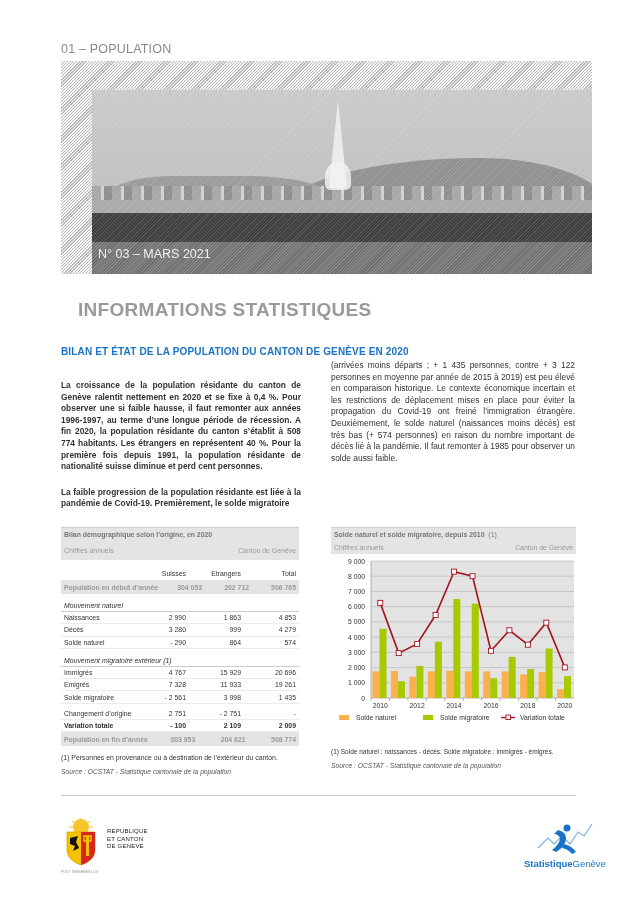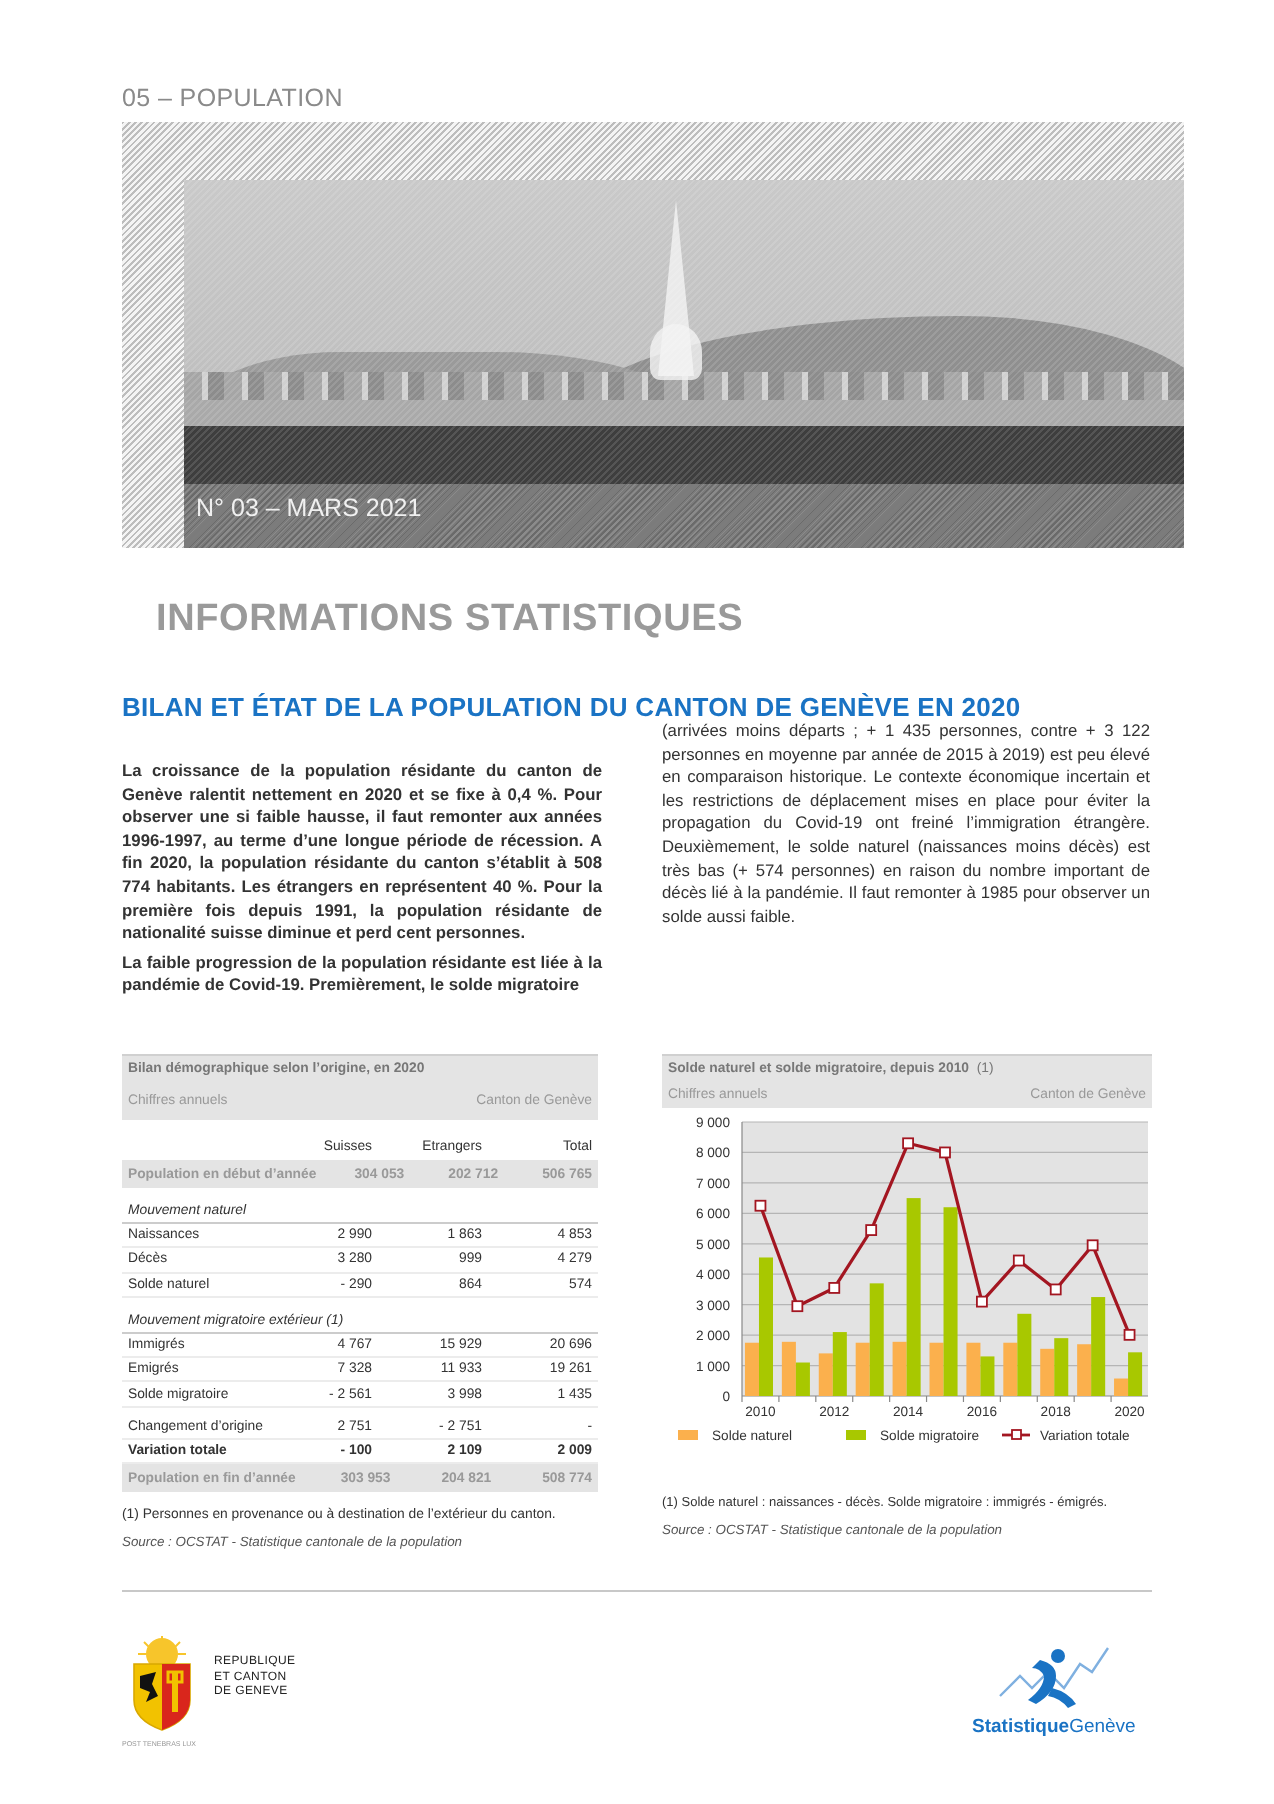--- a/index.html
+++ b/index.html
@@ -14,25 +14,25 @@
   .hill2{position:absolute;left:0px;top:86px;width:260px;height:37px;background:#9a9a9a;border-radius:30% 40% 0 0/100% 100% 0 0;}
   .city{position:absolute;left:0;top:96px;width:500px;height:14px;background:repeating-linear-gradient(90deg,#a5a5a5 0 9px,#d0d0d0 9px 12px,#8c8c8c 12px 20px);}
   .water{position:absolute;left:0;top:110px;width:500px;height:14px;background:#a9a9a9;}
   .jet{position:absolute;left:237px;top:10px;width:0;height:0;border-left:9px solid transparent;border-right:9px solid transparent;border-bottom:88px solid #ececec;opacity:.95;}
   .jetbase{position:absolute;left:233px;top:72px;width:26px;height:28px;background:#f3f3f3;border-radius:50% 50% 20% 20%;opacity:.8;}
   .band{position:absolute;left:0;top:123px;width:500px;height:29px;background:#3e3e3e;}
   .bottom{position:absolute;left:0;top:152px;width:500px;height:32px;background:repeating-linear-gradient(135deg,#6a6a6a 0 1px,#7b7b7b 1px 2.2px);}
   .issue{position:absolute;left:6px;top:157px;font-size:12.5px;color:#f0f0f0;}
   .hatch{position:absolute;inset:0;background:repeating-linear-gradient(135deg,rgba(255,255,255,.12) 0 1px,rgba(0,0,0,0) 1px 2.4px);}
   h1{position:absolute;left:78px;top:299px;margin:0;font-size:19px;font-weight:bold;color:#9a9a9a;letter-spacing:0.3px;}
-  h2{position:absolute;left:61px;top:346px;margin:0;font-size:13px;font-weight:bold;color:#1a73c4;letter-spacing:0.15px;}
+  h2{position:absolute;left:61px;top:346px;margin:0;font-size:10px;font-weight:bold;color:#1a73c4;letter-spacing:0.15px;}
   .para{font-size:8.4px;line-height:11.6px;color:#333;text-align:justify;margin:0;}
   .col1{left:61px;top:380px;width:240px;font-weight:bold;}
   .col2{left:331px;top:360px;width:244px;}
-  .col1 p+p{margin-top:3px;}
+  .col1 p+p{margin-top:14px;}
   
   .tbl{left:61px;top:527px;width:238px;font-size:6.9px;color:#333;}
   .tbl .hdr{background:#e4e4e4;border-top:1px solid #d0d0d0;height:32px;position:relative;}
   .tbl .hdr .t1{position:absolute;left:3px;top:3px;color:#777;font-weight:bold;}
   .tbl .hdr .t2{position:absolute;left:3px;top:19px;color:#999;}
   .tbl .hdr .t3{position:absolute;right:3px;top:19px;color:#999;}
   .row{display:flex;height:11.3px;align-items:center;border-bottom:1px solid #ececec;}
   .row .lbl{flex:1;padding-left:3px;white-space:nowrap;}
   .row .c{width:52px;text-align:right;padding-right:3px;}
   .row.colh{border-bottom:none;height:14px;margin-top:6px;}
@@ -46,21 +46,21 @@
   .chartbox{left:331px;top:527px;width:245px;}
   .chartbox .hdr{background:#e4e4e4;border-top:1px solid #d0d0d0;height:26px;position:relative;font-size:6.9px;}
   .chartbox .hdr .t1{position:absolute;left:3px;top:3px;color:#777;font-weight:bold;}
   .chartbox .hdr .t2{position:absolute;left:3px;top:16px;color:#999;}
   .chartbox .hdr .t3{position:absolute;right:3px;top:16px;color:#999;}
   .footer-line{left:61px;top:795px;width:515px;height:1px;background:#c8c8c8;}
 </style>
 </head>
 <body>
 
-<div class="abs section-label">05 – POPULATION</div>
+<div class="abs section-label">01 – POPULATION</div>
 
 <div class="abs hero">
   <div class="photo">
     <div class="sky"></div>
     <div class="hill"></div>
     <div class="hill2"></div>
     <div class="city"></div>
     <div class="water"></div>
     <div class="jet"></div>
     <div class="jetbase"></div>
@@ -275,21 +275,21 @@
     <rect x="23" y="18" width="7" height="5" fill="none" stroke="#f2c200" stroke-width="1.5"></rect>
   </svg>
   <div style="position:absolute;left:46px;top:10px;font-size:6px;line-height:7.5px;color:#222;letter-spacing:0.2px;">
     <div>REPUBLIQUE</div>
     <div>ET CANTON</div>
     <div>DE GENEVE</div>
   </div>
   <div style="position:absolute;left:0px;top:52px;font-size:3.5px;color:#999;">POST TENEBRAS LUX</div>
 </div>
 
-<div class="abs" style="left:490px;top:822px;width:90px;height:50px;">
+<div class="abs" style="left:528px;top:822px;width:90px;height:50px;">
   <svg width="60" height="36" viewBox="0 0 60 36" style="position:absolute;left:8px;top:0;">
     <polyline points="2,26 12,16 18,22 26,14 34,22 42,10 48,14 56,2" fill="none" stroke="#7fb0e0" stroke-width="1.2"></polyline>
     <circle cx="31" cy="6" r="3.5" fill="#1a73c4"></circle>
     <path d="M22 8 Q30 10 30 16 Q30 24 20 30 L16 28 Q24 22 24 16 Q22 12 18 12 Z" fill="#1a73c4"></path>
     <path d="M28 22 Q36 24 40 30 L36 32 Q32 27 26 26 Z" fill="#1a73c4"></path>
   </svg>
   <div style="position:absolute;left:-4px;top:36px;font-size:9.5px;color:#1a73c4;white-space:nowrap;"><b>Statistique</b><span>Genève</span></div>
 </div>
 
 </body></html>

